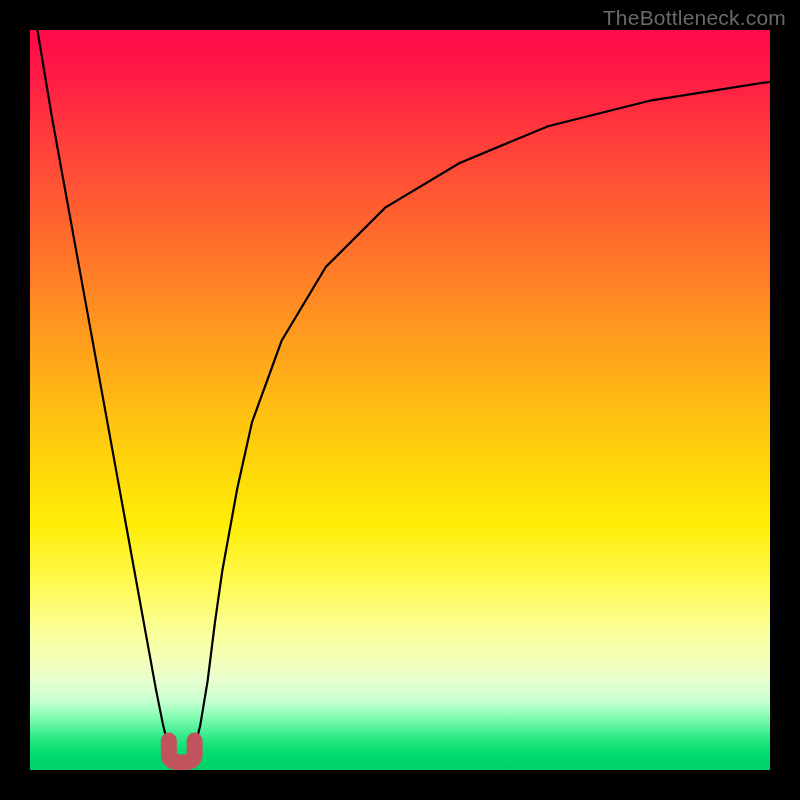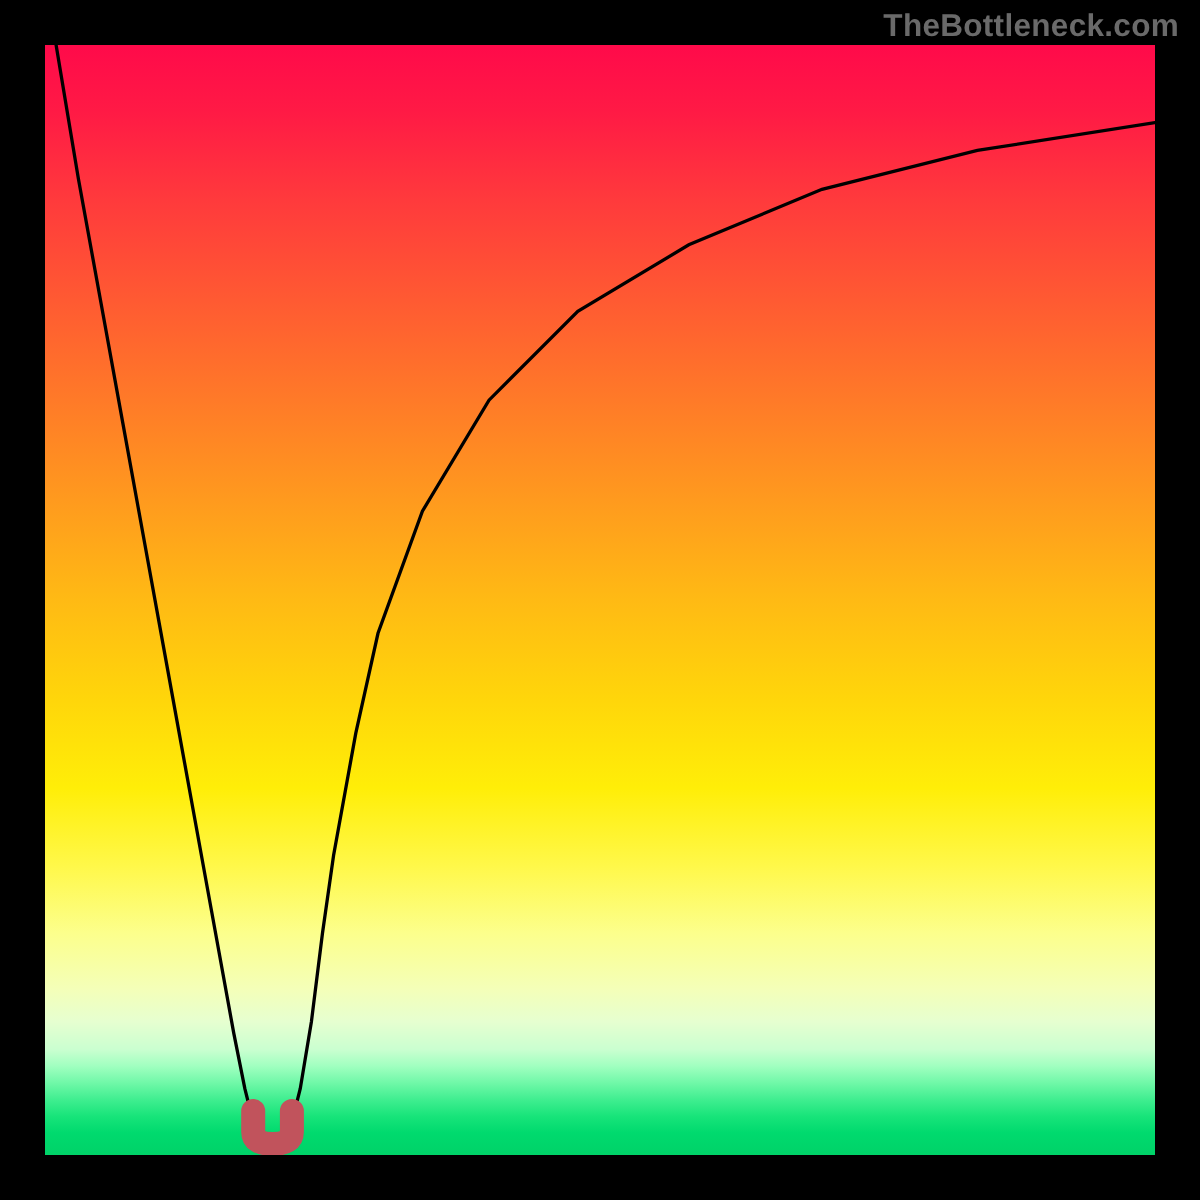--- a/index.html
+++ b/index.html
@@ -59,21 +59,21 @@
     position: absolute;
     left: 0; top: 0;
     width: 100%; height: 100%;
     pointer-events: none;
   }
   .watermark {
     position: absolute;
     top: 6px;
     right: 14px;
     font-size: 21px;
-    font-weight: 700;
+    font-weight: 400;
     color: #6a6a6a;
     letter-spacing: 0.2px;
     user-select: none;
   }
 </style>
 </head>
 <body>
 
 <div class="frame">
   <div class="watermark">TheBottleneck.com</div>

